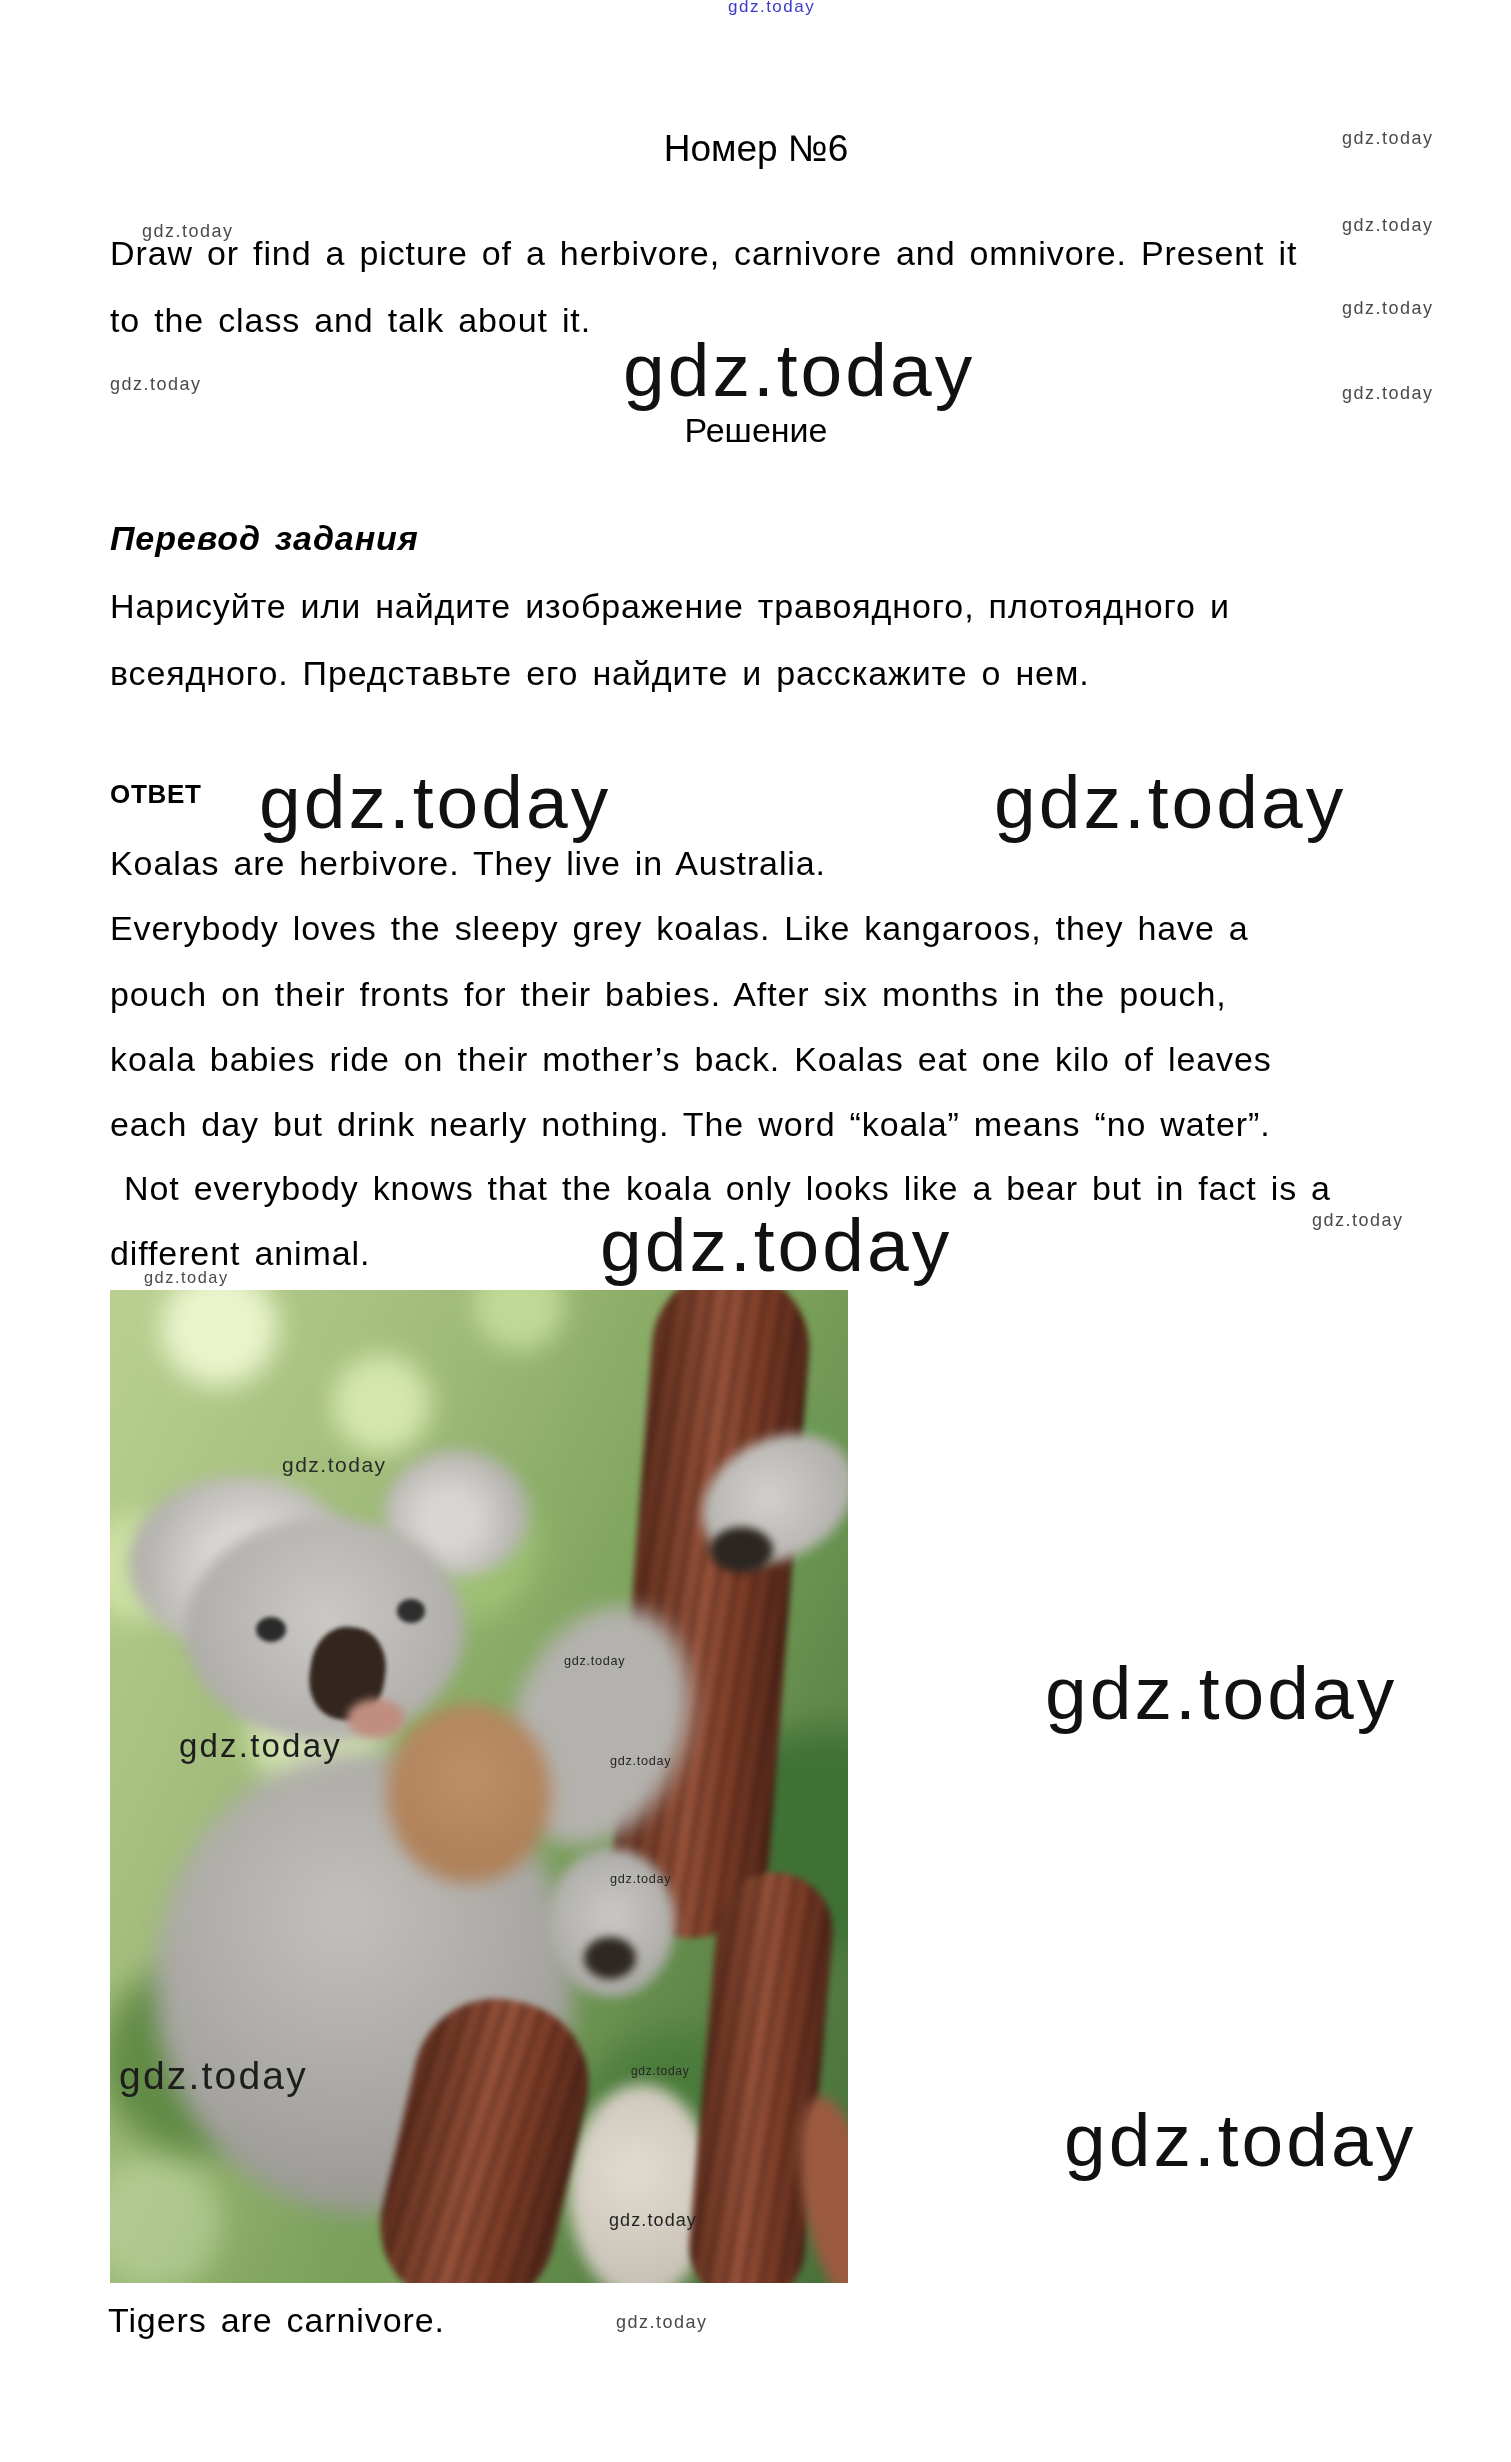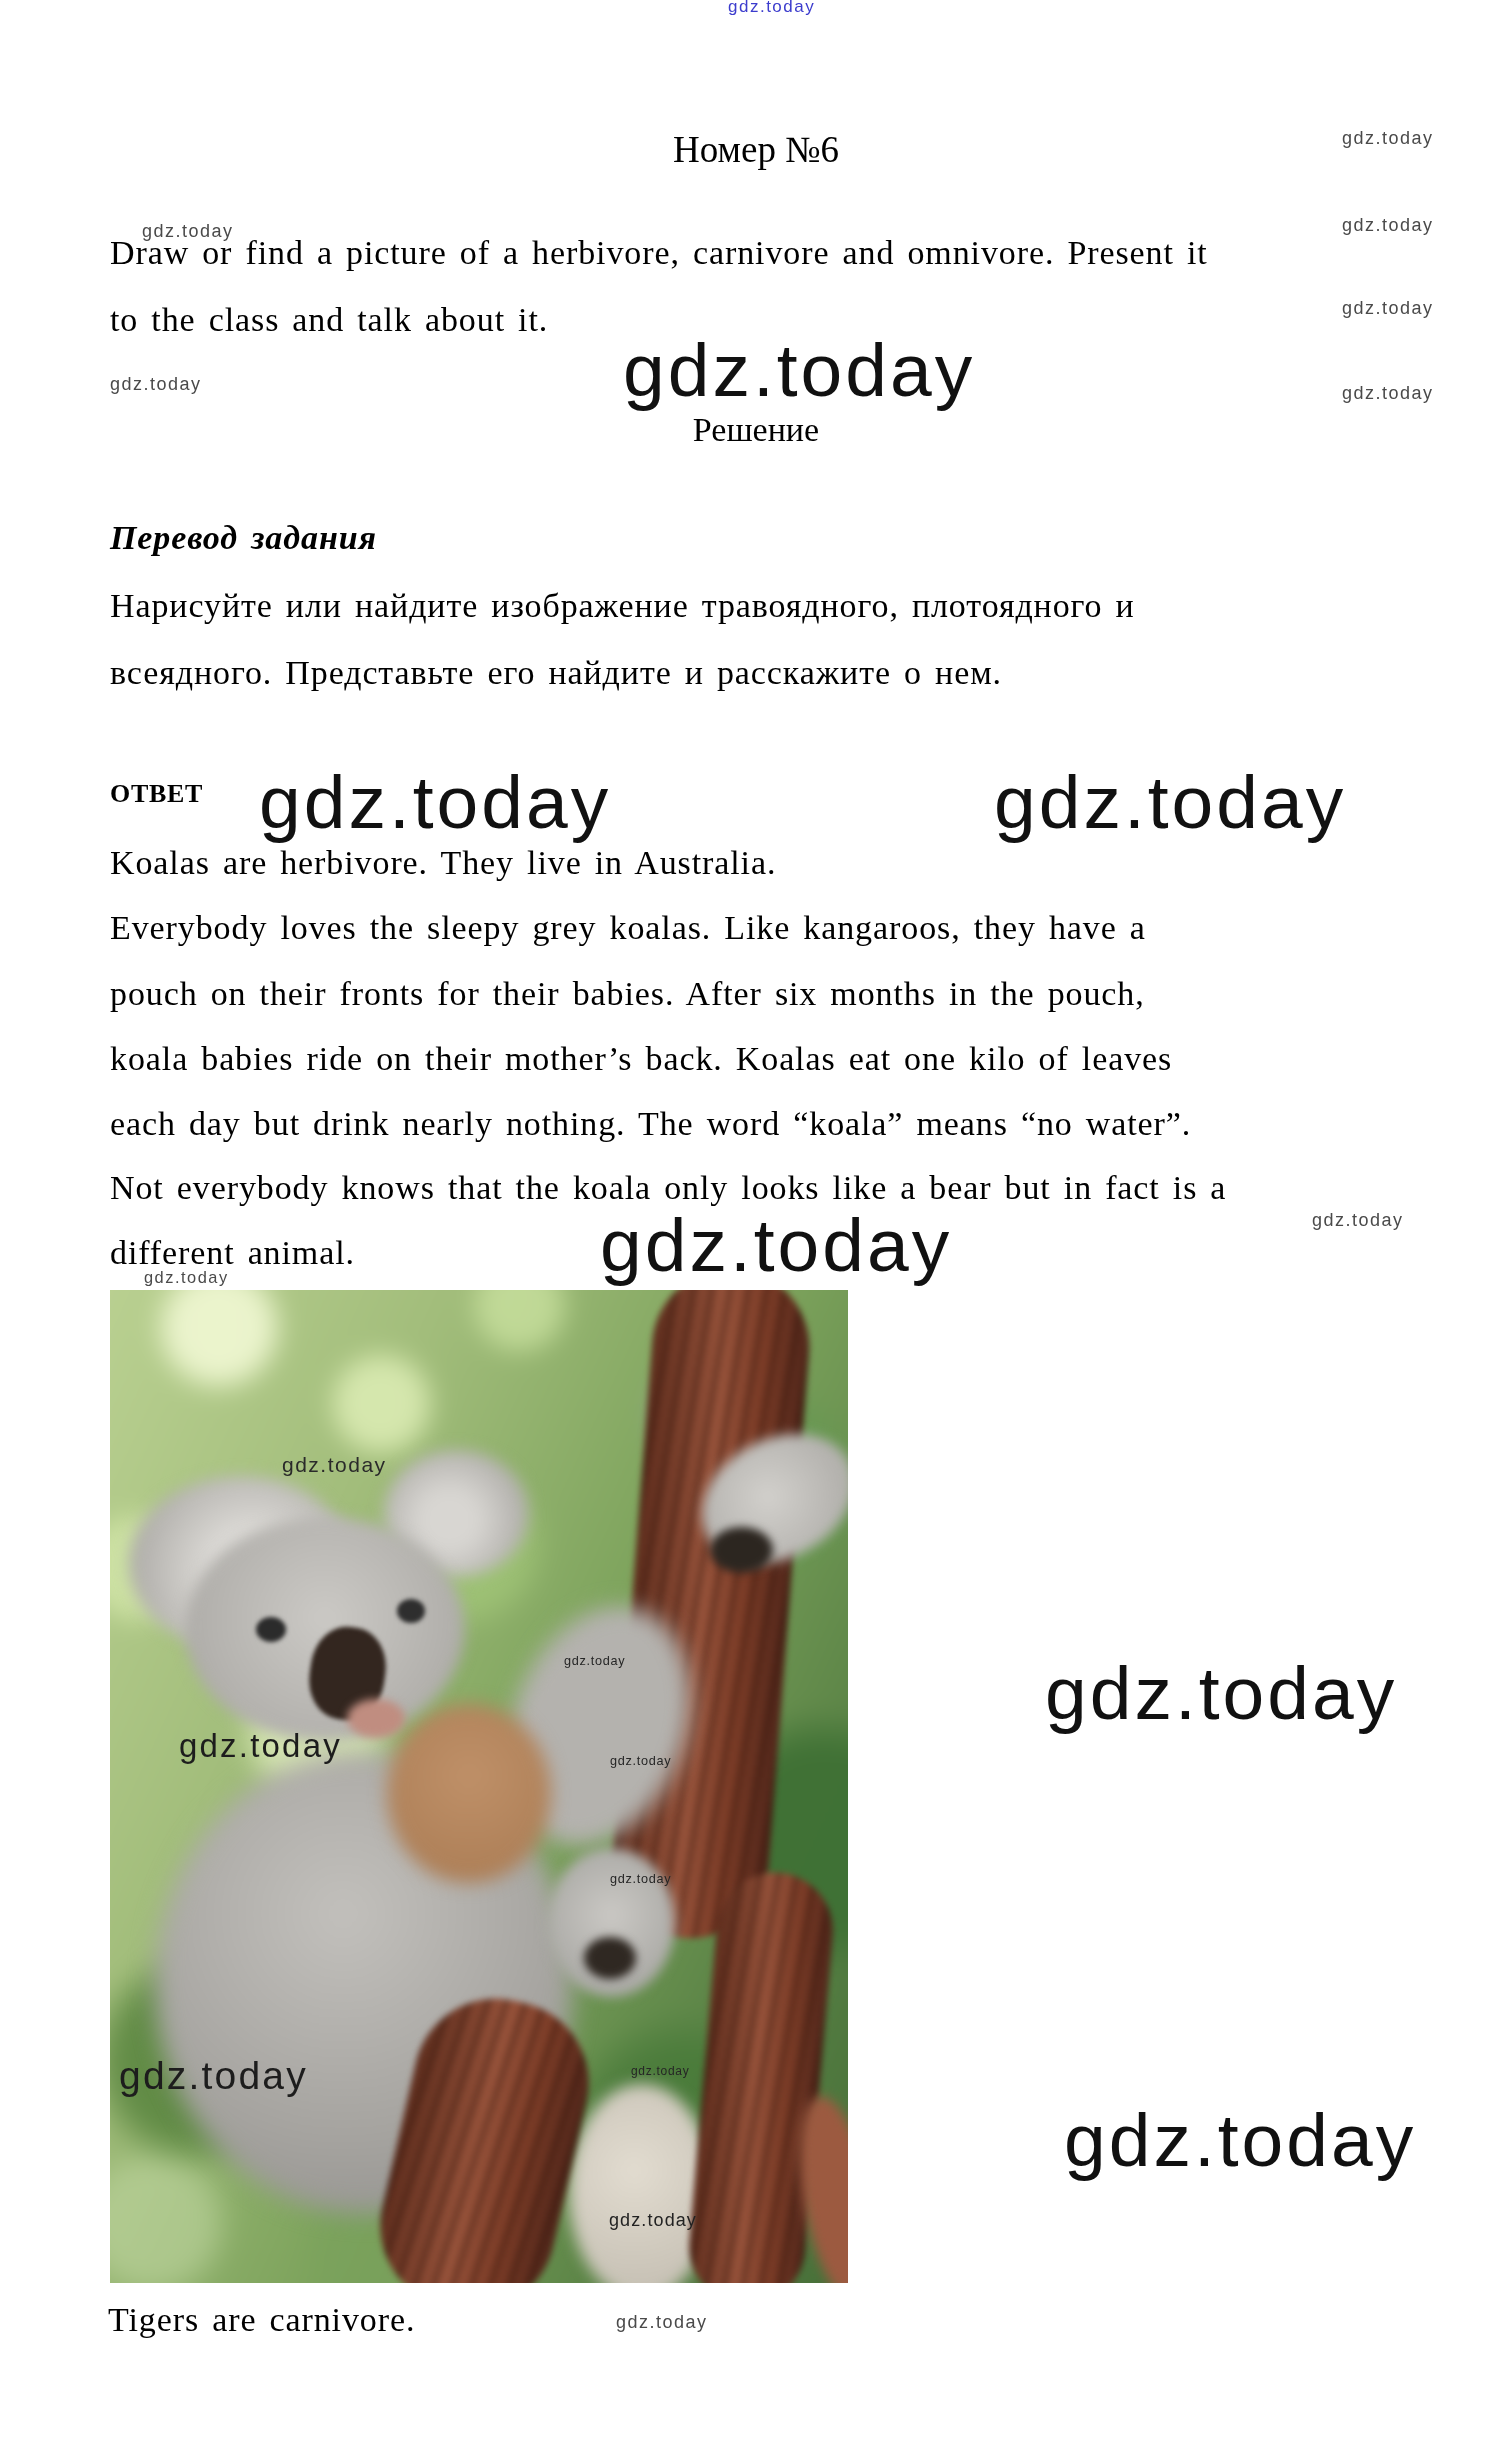--- a/index.html
+++ b/index.html
@@ -1,19 +1,19 @@
 <!DOCTYPE html>
 <html style="font-size:12px"><head>
 <meta charset="utf-8">
 <style>
   html,body{margin:0;padding:0;background:#ffffff;}
   .page{position:relative;width:1512px;height:2462px;background:#fff;overflow:hidden;
         font-family:"Liberation Serif",serif;color:#000;}
   .abs{position:absolute;white-space:nowrap;}
-  .serif{font-family:Liberation Serif, serif;}
+  .serif{font-family:Liberation Sans, sans-serif;}
   .para{font-size:34px;letter-spacing:0.9px;word-spacing:3.7px;line-height:1;}
   .title{font-size:37px;}
   .heading-bold{font-weight:bold;}
   .heading-bi{font-weight:bold;font-style:italic;}
   .center{left:50%;transform:translateX(-50%);}
   
   .wm{font-family:"Liberation Sans","DejaVu Sans",sans-serif;font-weight:300;}
   .wm-sm{font-size:18px;letter-spacing:1.5px;color:#4a4a4a;}
   .wm-xs{font-size:12.7px;letter-spacing:0.7px;color:#262626;}
   .wm-lg{font-size:75px;letter-spacing:3px;color:#111;}
@@ -74,21 +74,21 @@
 
   <div class="abs serif heading-bold" style="left:110px;top:779px;font-size:26px;letter-spacing:0.7px;">ОТВЕТ</div>
   <div class="abs wm wm-lg" style="left:259px;top:759px;">gdz.today</div>
   <div class="abs wm wm-lg" style="left:994px;top:759px;">gdz.today</div>
 
   <div class="abs serif para" style="left:110px;top:846px;">Koalas are herbivore. They live in Australia.</div>
   <div class="abs serif para" style="left:110px;top:977px;">pouch on their fronts for their babies. After six months in the pouch,</div>
   <div class="abs serif para" style="left:110px;top:911px;">Everybody loves the sleepy grey koalas. Like kangaroos, they have a</div>
   <div class="abs serif para" style="left:110px;top:1042px;">koala babies ride on their mother’s back. Koalas eat one kilo of leaves</div>
   <div class="abs serif para" style="left:110px;top:1107px;">each day but drink nearly nothing. The word “koala” means “no water”.</div>
-  <div class="abs serif para" style="left:110px;top:1171px;">Not everybody knows that the koala only looks like a bear but in fact is a</div>
+  <div class="abs serif para" style="left:124px;top:1171px;">Not everybody knows that the koala only looks like a bear but in fact is a</div>
   <div class="abs serif para" style="left:110px;top:1236px;">different animal.</div>
 
   <div class="abs wm wm-lg" style="left:600px;top:1202px;">gdz.today</div>
   <div class="abs wm wm-sm" style="left:1312px;top:1210px;">gdz.today</div>
   <div class="abs wm wm-sm" style="left:144px;top:1268px;font-size:16.4px;">gdz.today</div>
 
   <div class="photo">
     <div class="bg"></div>
 
     <div class="branch" style="left:522px;top:-22.4px;width:157px;height:671px;transform:rotate(4.5deg);filter:blur(3px);"></div>

